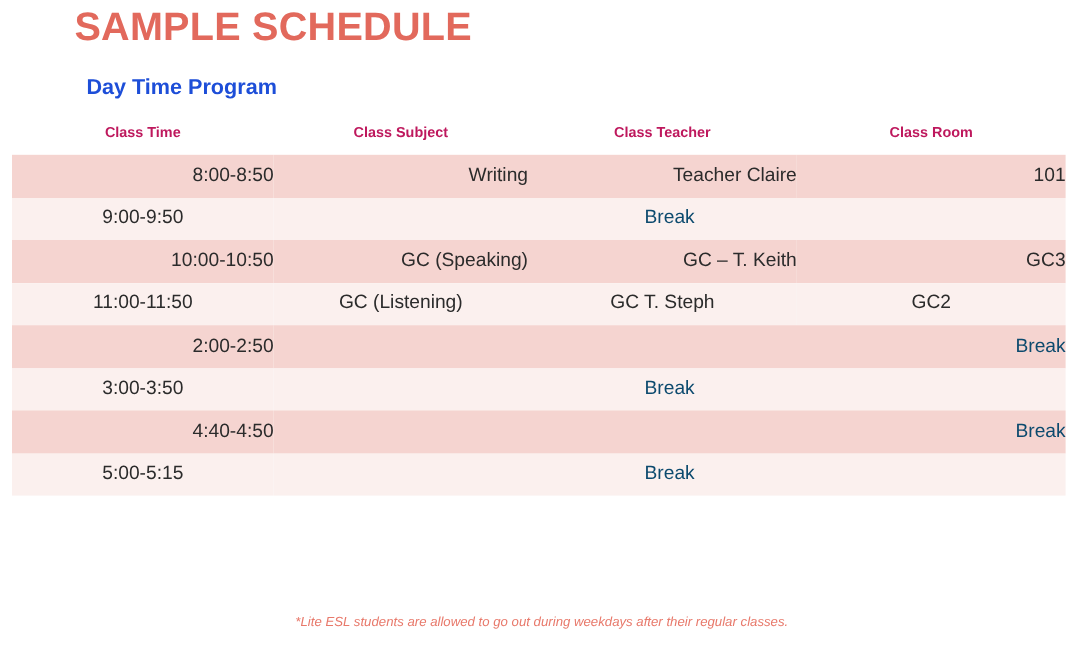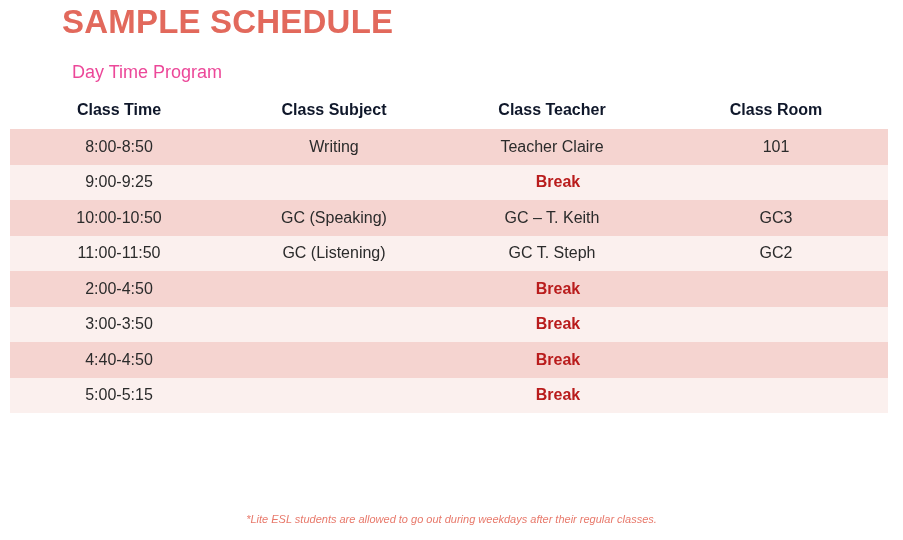--- a/index.html
+++ b/index.html
@@ -31,22 +31,22 @@
     letter-spacing: 0.2px;
     line-height: 40px;
     white-space: nowrap;
   }
 
   .subtitle {
     position: absolute;
     left: 72px;
     top: 60px;
     font-size: 18px;
-    font-weight: normal;
-    color: #ec4899;
+    font-weight: bold;
+    color: #1d4ed8;
     line-height: 24px;
     white-space: nowrap;
   }
 
   .schedule-table {
     position: absolute;
     left: 10px;
     top: 90px;
     width: 878px;
     border-collapse: collapse;
@@ -54,46 +54,46 @@
   }
 
   .schedule-table col.c-time   { width: 218px; }
   .schedule-table col.c-subj   { width: 212px; }
   .schedule-table col.c-teach  { width: 224px; }
   .schedule-table col.c-room   { width: 224px; }
 
   .schedule-table th {
     height: 39px;
     padding: 0;
-    font-size: 16px;
+    font-size: 12px;
     font-weight: bold;
-    color: #0f172a;
+    color: #be185d;
     text-align: center;
     vertical-align: middle;
     background: #ffffff;
     white-space: nowrap;
   }
 
   .schedule-table td {
     height: 35.5px;
     padding: 0;
     font-size: 16px;
     font-weight: normal;
     color: #2b2b2b;
     text-align: center;
     vertical-align: middle;
     white-space: nowrap;
   }
 
-  tr.row-dark td { background: #f5d4d0; }
+  tr.row-dark td { background: #f5d4d0; text-align: right; }
   tr.row-light td { background: #fbf0ee; }
 
   td.break-cell {
-    font-weight: bold;
-    color: #b91c1c;
+    font-weight: normal;
+    color: #0c4a6e;
   }
 
   .footnote {
     position: absolute;
     left: 0;
     top: 508px;
     width: 903px;
     text-align: center;
     font-size: 11px;
     font-style: italic;
@@ -127,37 +127,37 @@
       </tr>
     </thead>
     <tbody id="table-body">
         <tr class="row-dark">
           <td>8:00-8:50</td>
           <td>Writing</td>
           <td>Teacher Claire</td>
           <td>101</td>
         </tr>
         <tr class="row-light">
-          <td>9:00-9:25</td>
+          <td>9:00-9:50</td>
           <td class="break-cell" colspan="3">Break</td>
         </tr>
         <tr class="row-dark">
           <td>10:00-10:50</td>
           <td>GC (Speaking)</td>
           <td>GC – T. Keith</td>
           <td>GC3</td>
         </tr>
         <tr class="row-light">
           <td>11:00-11:50</td>
           <td>GC (Listening)</td>
           <td>GC T. Steph</td>
           <td>GC2</td>
         </tr>
         <tr class="row-dark">
-          <td>2:00-4:50</td>
+          <td>2:00-2:50</td>
           <td class="break-cell" colspan="3">Break</td>
         </tr>
         <tr class="row-light">
           <td>3:00-3:50</td>
           <td class="break-cell" colspan="3">Break</td>
         </tr>
         <tr class="row-dark">
           <td>4:40-4:50</td>
           <td class="break-cell" colspan="3">Break</td>
         </tr>

